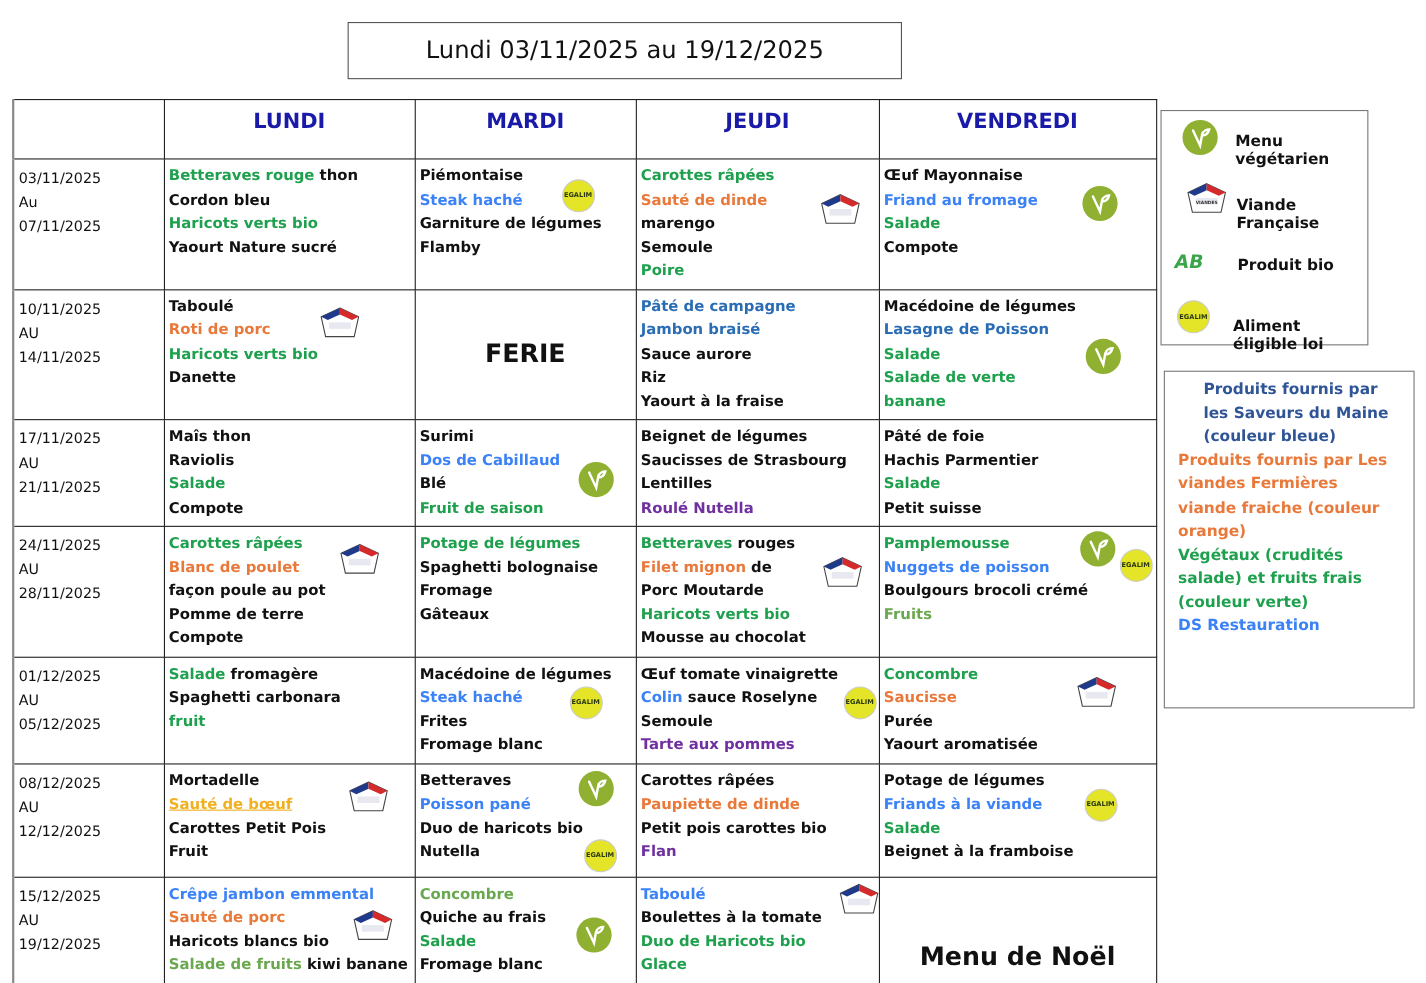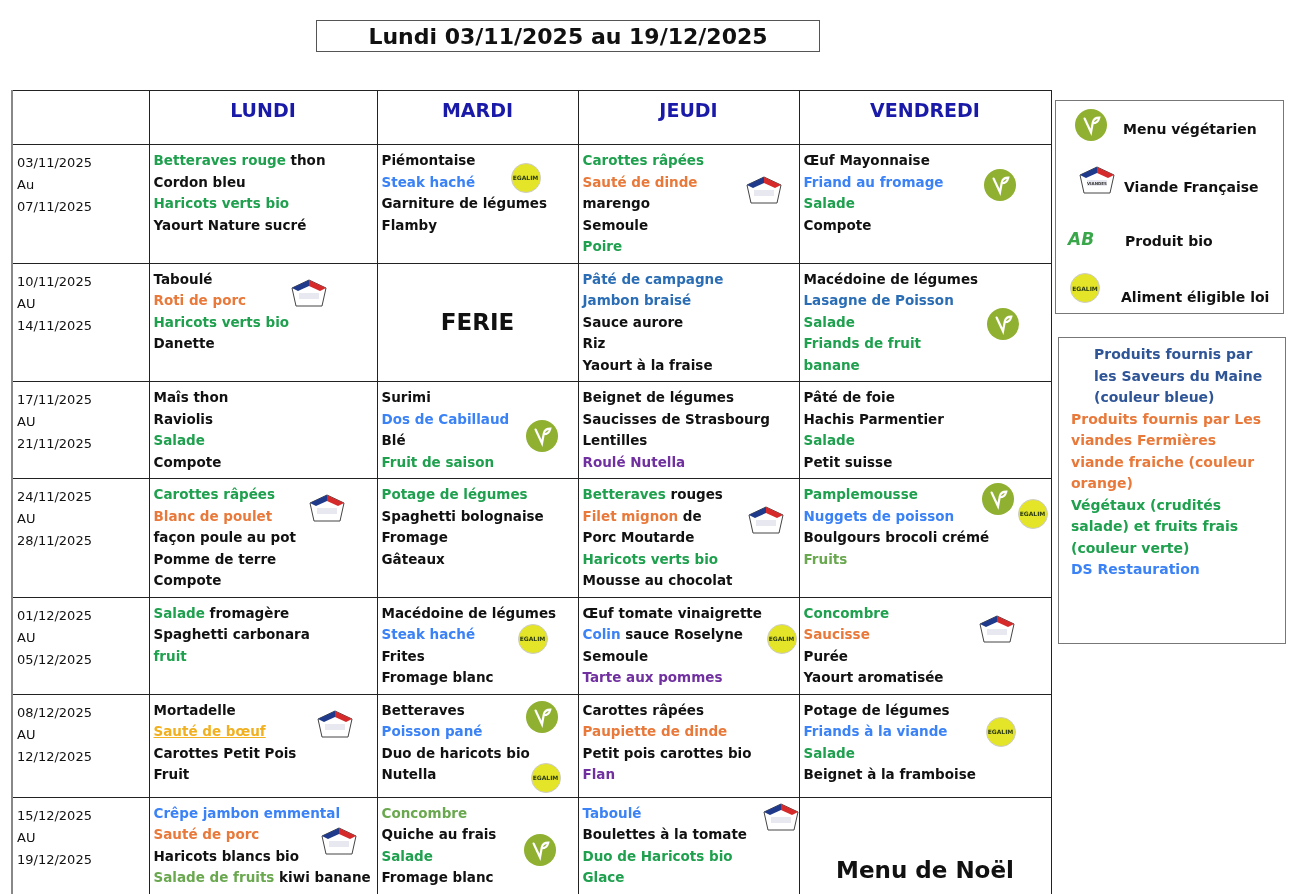--- a/index.html
+++ b/index.html
@@ -1,38 +1,38 @@
 <!DOCTYPE html>
 <html><head>
 <meta charset="utf-8">
 <style>
   * { box-sizing: border-box; margin: 0; padding: 0; }
   body { width: 1296px; height: 894px; background: #ffffff; font-family: "DejaVu Sans", sans-serif; position: relative; overflow: hidden; color: #111; }
-  .title-box { position: absolute; left: 316px; top: 20px; width: 504px; height: 32px; border: 1px solid #555; display: flex; align-items: center; justify-content: center; font-weight: bold; font-size: 22px; color: #111; }
+  .title-box { position: absolute; left: 316px; top: 20px; width: 504px; height: 52px; border: 1px solid #555; display: flex; align-items: center; justify-content: center; font-weight: normal; font-size: 22px; color: #111; }
   table.menu { position: absolute; left: 11px; top: 90px; border-collapse: collapse; table-layout: fixed; }
   table.menu td, table.menu th { border: 1.5px solid #222; vertical-align: top; position: relative; }
   table.menu th { height: 54px; color: #1a1aa8; font-size: 19px; font-weight: bold; text-align: center; vertical-align: top; padding-top: 8px; }
   .date-cell { font-size: 13px; font-weight: normal; line-height: 22px; padding: 7px 4px; border-left: 2px solid #888 !important; }
   .cell { font-size: 13.5px; font-weight: bold; line-height: 21.5px; padding: 5px 4px; }
   .cell .line { white-space: nowrap; }
   .center-big { display: flex; align-items: center; justify-content: center; font-size: 23px; font-weight: bold; height: 100%; }
   .c-black { color: #111; }
   .c-green { color: #1fa04e; }
   .c-lgreen { color: #6aa84f; }
   .c-orange { color: #e8793a; }
   .c-red { color: #3b82f6; }
   .c-blue { color: #2a6db5; }
   .c-purple { color: #7030a0; }
   .c-yellow { color: #f0b020; text-decoration: underline; }
   .icon { position: absolute; }
   .veg { width: 32px; height: 32px; border-radius: 50%; background: #8fb030; display: flex; align-items: center; justify-content: center; }
   .veg svg { width: 22px; height: 22px; }
   .egalim { width: 30px; height: 30px; border-radius: 50%; background: #e4e428; border: 1px solid #ccc; font-size: 6px; font-weight: bold; color: #2a3a10; display: flex; align-items: center; justify-content: center; }
   .vf { width: 38px; height: 30px; }
-  .legend1 { position: absolute; left: 1055px; top: 100px; width: 229px; height: 214px; border: 1px solid #777; }
+  .legend1 { position: absolute; left: 1055px; top: 100px; width: 189px; height: 214px; border: 1px solid #777; }
   .legend1 .row { position: absolute; left: 0; width: 100%; font-size: 14px; font-weight: bold; color: #111; }
   .legend2 { position: absolute; left: 1058px; top: 337px; width: 228px; height: 307px; border: 1px solid #777; padding: 6px 12px; font-size: 14px; font-weight: bold; line-height: 21.5px; }
   .legend2 .c-blue { color: #2f5597; margin-left: 23px; }
 </style>
 </head>
 <body>
 
 <div class="title-box">Lundi 03/11/2025 au 19/12/2025</div>
 
 <table class="menu">
@@ -120,21 +120,21 @@
           <div class="line"><span class="c-blue">Pâté de campagne</span></div>
           <div class="line"><span class="c-blue">Jambon braisé</span></div>
           <div class="line"><span class="c-black">Sauce aurore</span></div>
           <div class="line"><span class="c-black">Riz</span></div>
           <div class="line"><span class="c-black">Yaourt à la fraise</span></div>
         </td>
         <td class="cell">
           <div class="line"><span class="c-black">Macédoine de légumes</span></div>
           <div class="line"><span class="c-blue">Lasagne de Poisson</span></div>
           <div class="line"><span class="c-green">Salade</span></div>
-          <div class="line"><span class="c-green">Friands de fruit</span></div>
+          <div class="line"><span class="c-green">Salade de verte</span></div>
           <div class="line"><span class="c-green">banane</span></div>
           <span class="icon veg" style="left: 187px; top: 44px;">
             <svg viewBox="0 0 24 24">
               <path d="M5 5 L12 20 L14 9 C15 5 19 4 21 4 C20 8 17 10 14 10" fill="none" stroke="#fff" stroke-width="2.4" stroke-linecap="round"></path>
             </svg>
           </span>
         </td>
       </tr>
   <tr style="height:96px">
         <td class="date-cell">

